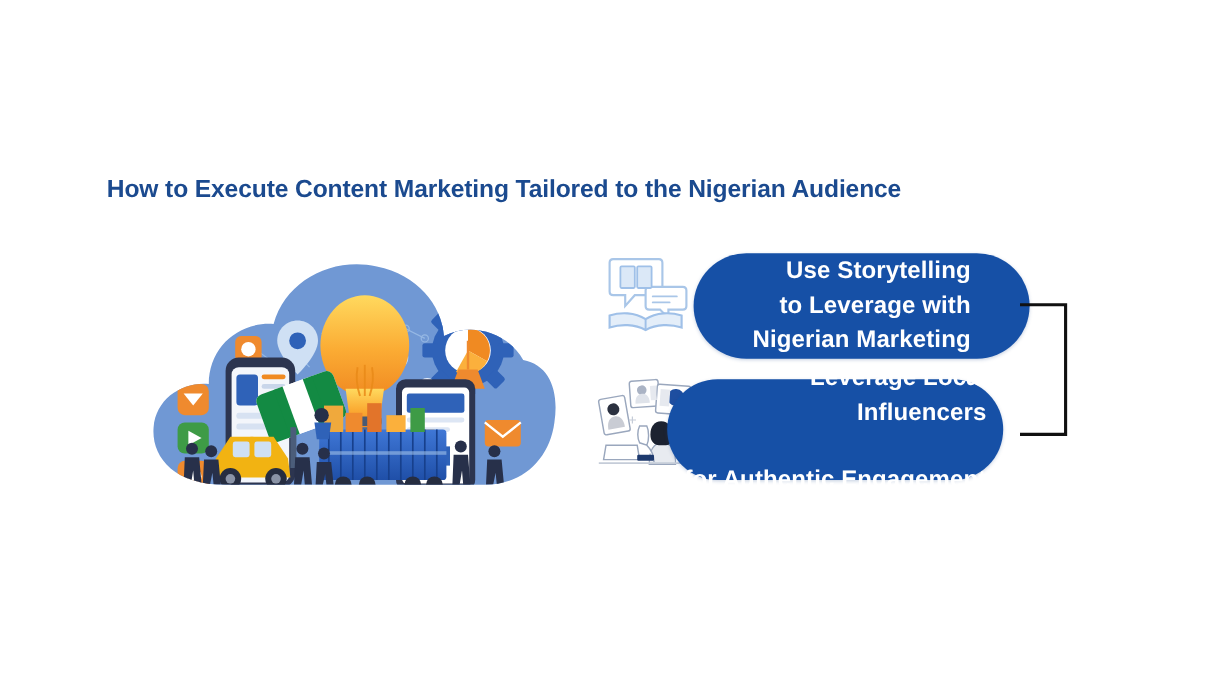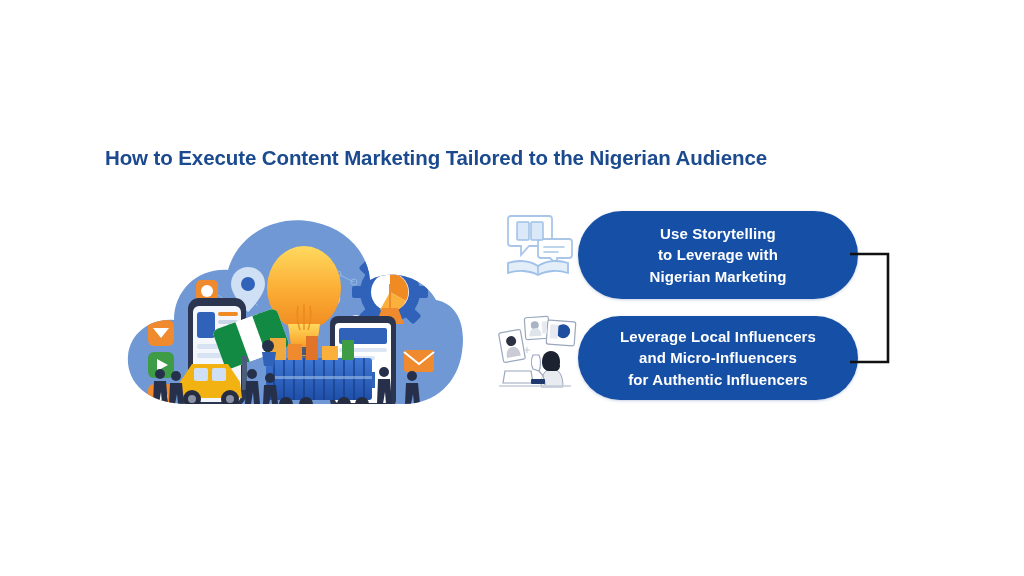--- a/index.html
+++ b/index.html
@@ -9,21 +9,21 @@
     background:#ffffff;
     font-family:"Liberation Sans", sans-serif;
     overflow:hidden;
     position:relative;
   }
   .canvas{position:relative;width:1024px;height:576px;background:#fff;}
 
   
   .page-title{
     position:absolute;
-    left:16px;top:146px;width:840px;
+    left:0;top:146px;width:840px;
     text-align:center;
     font-size:20.5px;
     font-weight:bold;
     letter-spacing:-0.1px;
     color:#1b4a8f;
     white-space:nowrap;
   }
 
   
   .cloud-wrap{position:absolute;left:118px;top:206px;width:350px;height:204px;}
@@ -40,28 +40,28 @@
     background:#1650a6;
     border-radius:46px;
     display:flex;
     align-items:center;
     justify-content:center;
     box-shadow:0 1px 3px rgba(30,70,140,.25);
   }
   .pill-text{
     color:#ffffff;
     font-weight:bold;
-    font-size:15px;
+    font-size:20px;
     line-height:1.42;
-    text-align:center;
+    text-align:right;
     letter-spacing:.1px;
     padding:0 14px;
   }
   #pill-1{left:578px;top:211px;width:280px;height:88px;}
-  #pill-2{left:578px;top:316px;width:280px;height:84px;}
+  #pill-2{left:556px;top:316px;width:280px;height:84px;}
 
   
   .bracket{position:absolute;left:848px;top:248px;width:48px;height:120px;}
 </style>
 </head>
 <body>
 
 <div class="canvas">
 
   <div class="page-title">How to Execute Content Marketing Tailored to the Nigerian Audience</div>
@@ -366,22 +366,22 @@
     <div class="pill-text">
       <span>Use Storytelling</span><br>
       <span>to Leverage with</span><br>
       <span>Nigerian Marketing</span>
     </div>
   </div>
 
   <div class="pill" id="pill-2">
     <div class="pill-text">
       <span>Leverage Local Influencers</span><br>
-      <span>and Micro-Influencers</span><br>
-      <span>for Authentic Influencers</span>
+      <br>
+      <span>for Authentic Engagement</span>
     </div>
   </div>
 
   <div class="bracket">
     <svg width="48" height="120" viewBox="0 0 48 120" xmlns="http://www.w3.org/2000/svg">
       <path d="M2,6 L40,6 L40,114 L2,114" fill="none" stroke="#111111" stroke-width="2.6"></path>
     </svg>
   </div>
 
 </div>

